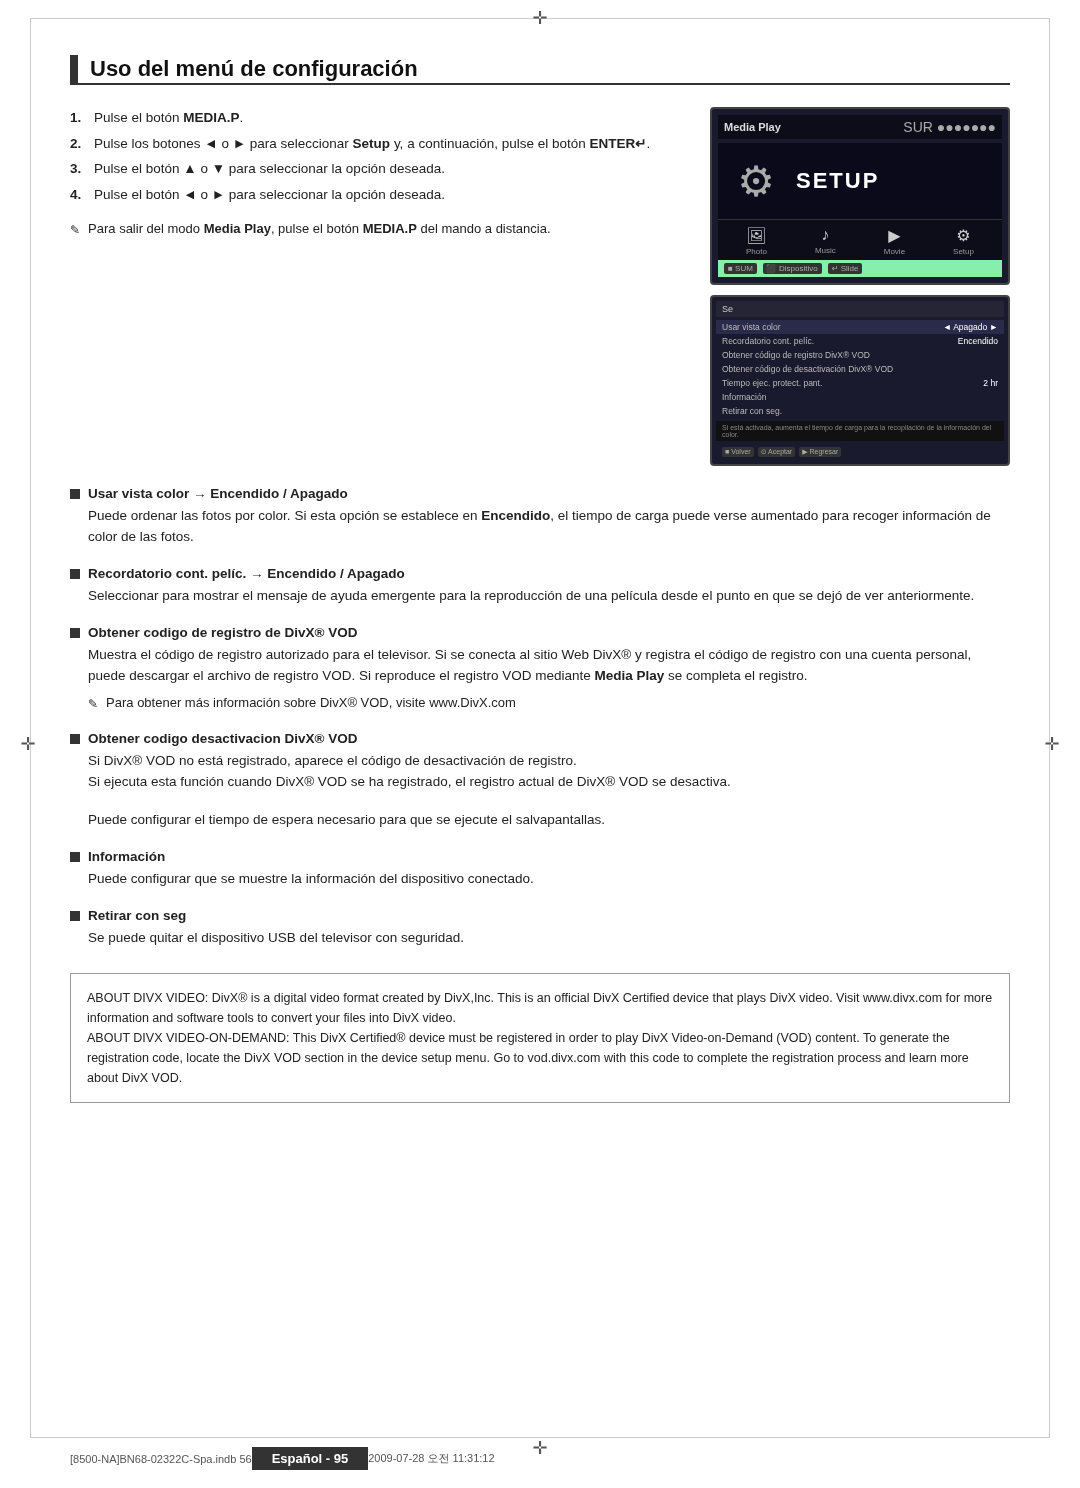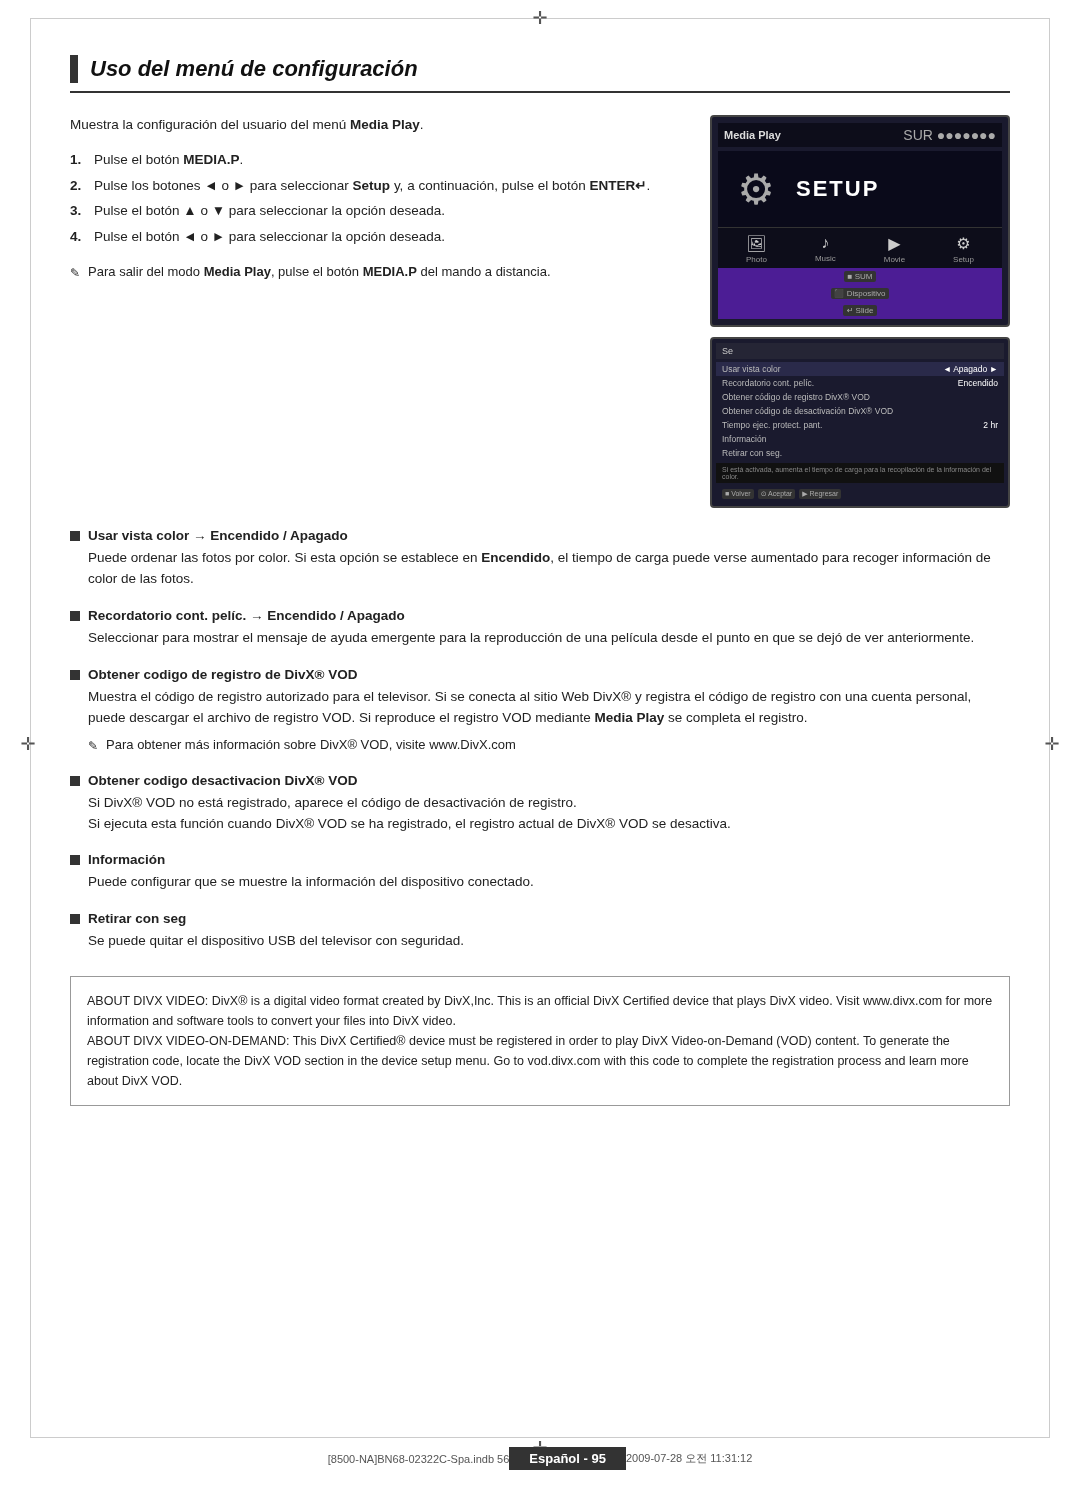--- a/index.html
+++ b/index.html
@@ -80,22 +80,20 @@
     .main-content {
       padding: 55px 70px 80px 70px;
     }
 
     
     .page-title-container {
       display: flex;
       align-items: center;
       margin-bottom: 22px;
       border-bottom: 2px solid #333;
-      padding-bottom: 8px;
-      font-style: italic;
     }
 
     .title-accent {
       width: 8px;
       height: 28px;
       background: #333;
       margin-right: 12px;
       flex-shrink: 0;
     }
 
@@ -197,26 +195,24 @@
       font-size: 16px;
       color: #ccc;
     }
 
     .nav-icon-label {
       font-size: 8px;
       color: #999;
     }
 
     .screen-bottom-bar {
-      background: #4c1d95;
+      background: #86efac;
       padding: 3px 6px;
       display: flex;
       gap: 6px;
-      align-items: center;
-      flex-direction: column;
     }
 
     .bar-item {
       font-size: 8px;
       color: #aaa;
       background: #333;
       padding: 1px 4px;
       border-radius: 2px;
     }
 
@@ -364,21 +360,21 @@
       color: #222;
     }
 
     
     .page-footer {
       position: absolute;
       bottom: 18px;
       left: 70px;
       right: 70px;
       display: flex;
-      justify-content: center;
+      justify-content: flex-start;
       align-items: center;
       font-size: 11px;
       color: #555;
     }
 
     .footer-center {
       background: #333;
       color: #fff;
       padding: 4px 20px;
       font-weight: bold;
@@ -404,23 +400,20 @@
 
     <div class="page-title-container">
       <div class="title-accent"></div>
       <h1 class="page-title">Uso del menú de configuración</h1>
     </div>
 
     <div class="content-layout">
 
       <div class="left-column">
 
-        <p class="intro-text">
-          Muestra la configuración del usuario del menú <span class="bold">Media Play</span>.
-        </p>
 
         <div class="step-list">
           <div class="step-item">
             <span class="step-number">1.</span>
             <span>Pulse el botón <span class="bold">MEDIA.P</span>.</span>
           </div>
           <div class="step-item">
             <span class="step-number">2.</span>
             <span>Pulse los botones ◄ o ► para seleccionar <span class="bold">Setup</span> y, a continuación, pulse el botón <span class="bold">ENTER↵</span>.</span>
           </div>
@@ -564,20 +557,23 @@
           <div class="section-bullet"></div>
           <span class="section-title">Obtener codigo desactivacion DivX® VOD</span>
         </div>
         <div class="section-body">
           Si DivX® VOD no está registrado, aparece el código de desactivación de registro.<br>
           Si ejecuta esta función cuando DivX® VOD se ha registrado, el registro actual de DivX® VOD se desactiva.
         </div>
       </div>
 
       <div class="section-item">
+        <div class="section-body">
+          Puede configurar el tiempo de espera necesario para que se ejecute el salvapantallas.
+        </div>
       </div>
 
       <div class="section-item">
         <div class="section-header">
           <div class="section-bullet"></div>
           <span class="section-title">Información</span>
         </div>
         <div class="section-body">
           Puede configurar que se muestre la información del dispositivo conectado.
         </div>

